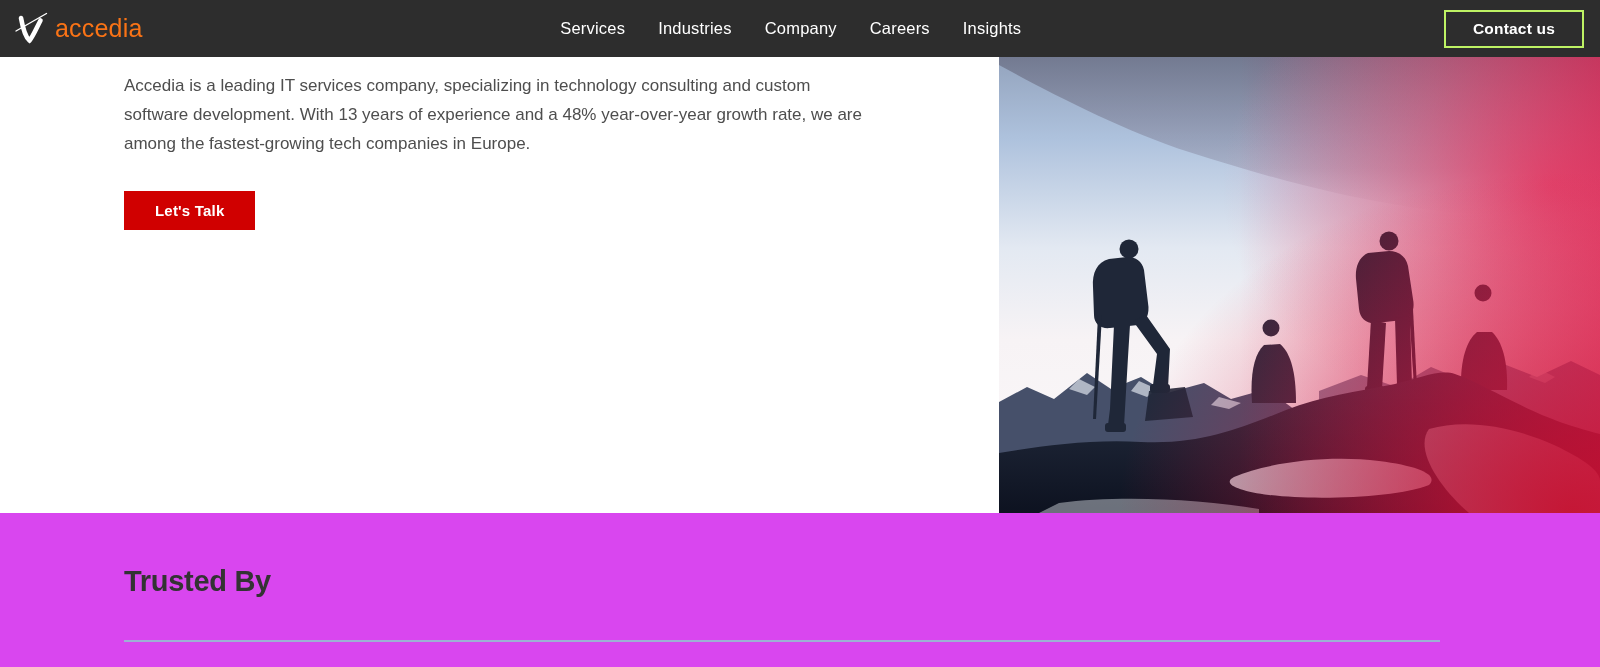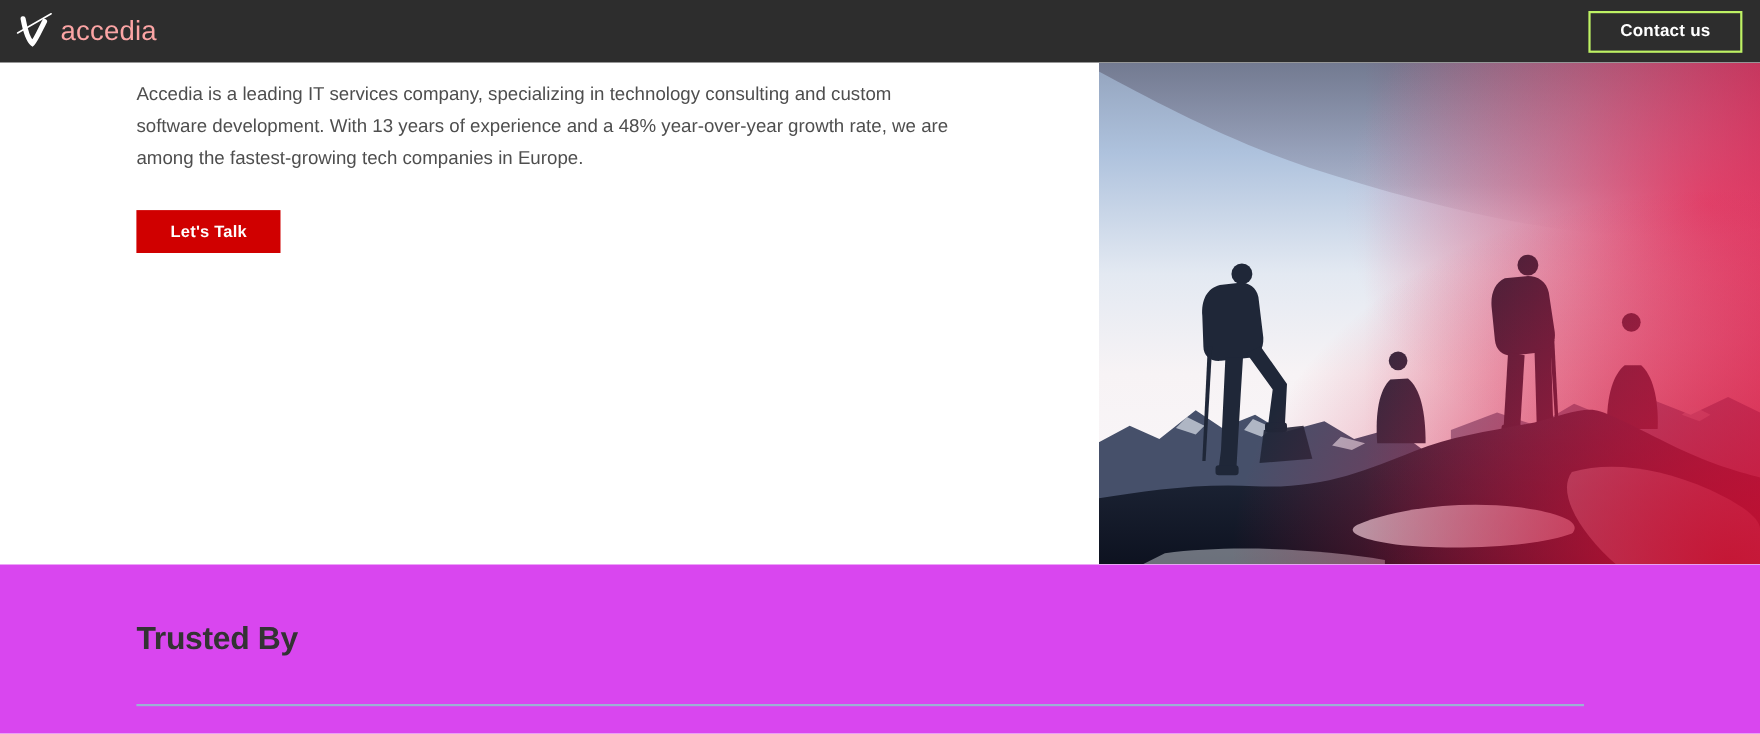--- a/index.html
+++ b/index.html
@@ -15,21 +15,21 @@
     align-items: center;
   }
   .logo {
     display: flex;
     align-items: center;
     gap: 6px;
     padding-left: 13px;
     cursor: pointer;
   }
   .logo-text {
-    color: #fca5a5;
+    color: #f97316;
     font-size: 25px;
     font-weight: 400;
     letter-spacing: 0.2px;
   }
   .nav-menu {
     position: absolute;
     left: 50%;
     top: 0;
     height: 57px;
     transform: translateX(-52%);
@@ -137,20 +137,27 @@
   <div class="logo">
     <span>
       <svg width="36" height="38" viewBox="0 0 36 38" fill="none">
         <path d="M8 10 C 10 21, 13.5 30, 16.5 32.5 C 19.5 29.5, 24 19, 27.5 12.5" stroke="#ffffff" stroke-width="4.6" stroke-linecap="round" fill="none"></path>
         <path d="M3 23 L33.5 5.5" stroke="#ffffff" stroke-width="1.4" stroke-linecap="round"></path>
       </svg>
     </span>
     <span class="logo-text">accedia</span>
   </div>
 
+  <nav class="nav-menu">
+    <span class="nav-item">Services</span>
+    <span class="nav-item">Industries</span>
+    <span class="nav-item">Company</span>
+    <span class="nav-item">Careers</span>
+    <span class="nav-item">Insights</span>
+  </nav>
 
   <button class="contact-btn">Contact us</button>
 </header>
 
 <section class="hero">
   <div class="hero-content">
     <p class="hero-desc">Accedia is a leading IT services company, specializing in technology consulting and custom software development. With 13 years of experience and a 48% year-over-year growth rate, we are among the fastest-growing tech companies in Europe.</p>
     <button class="cta-btn">Let's Talk</button>
   </div>
 

